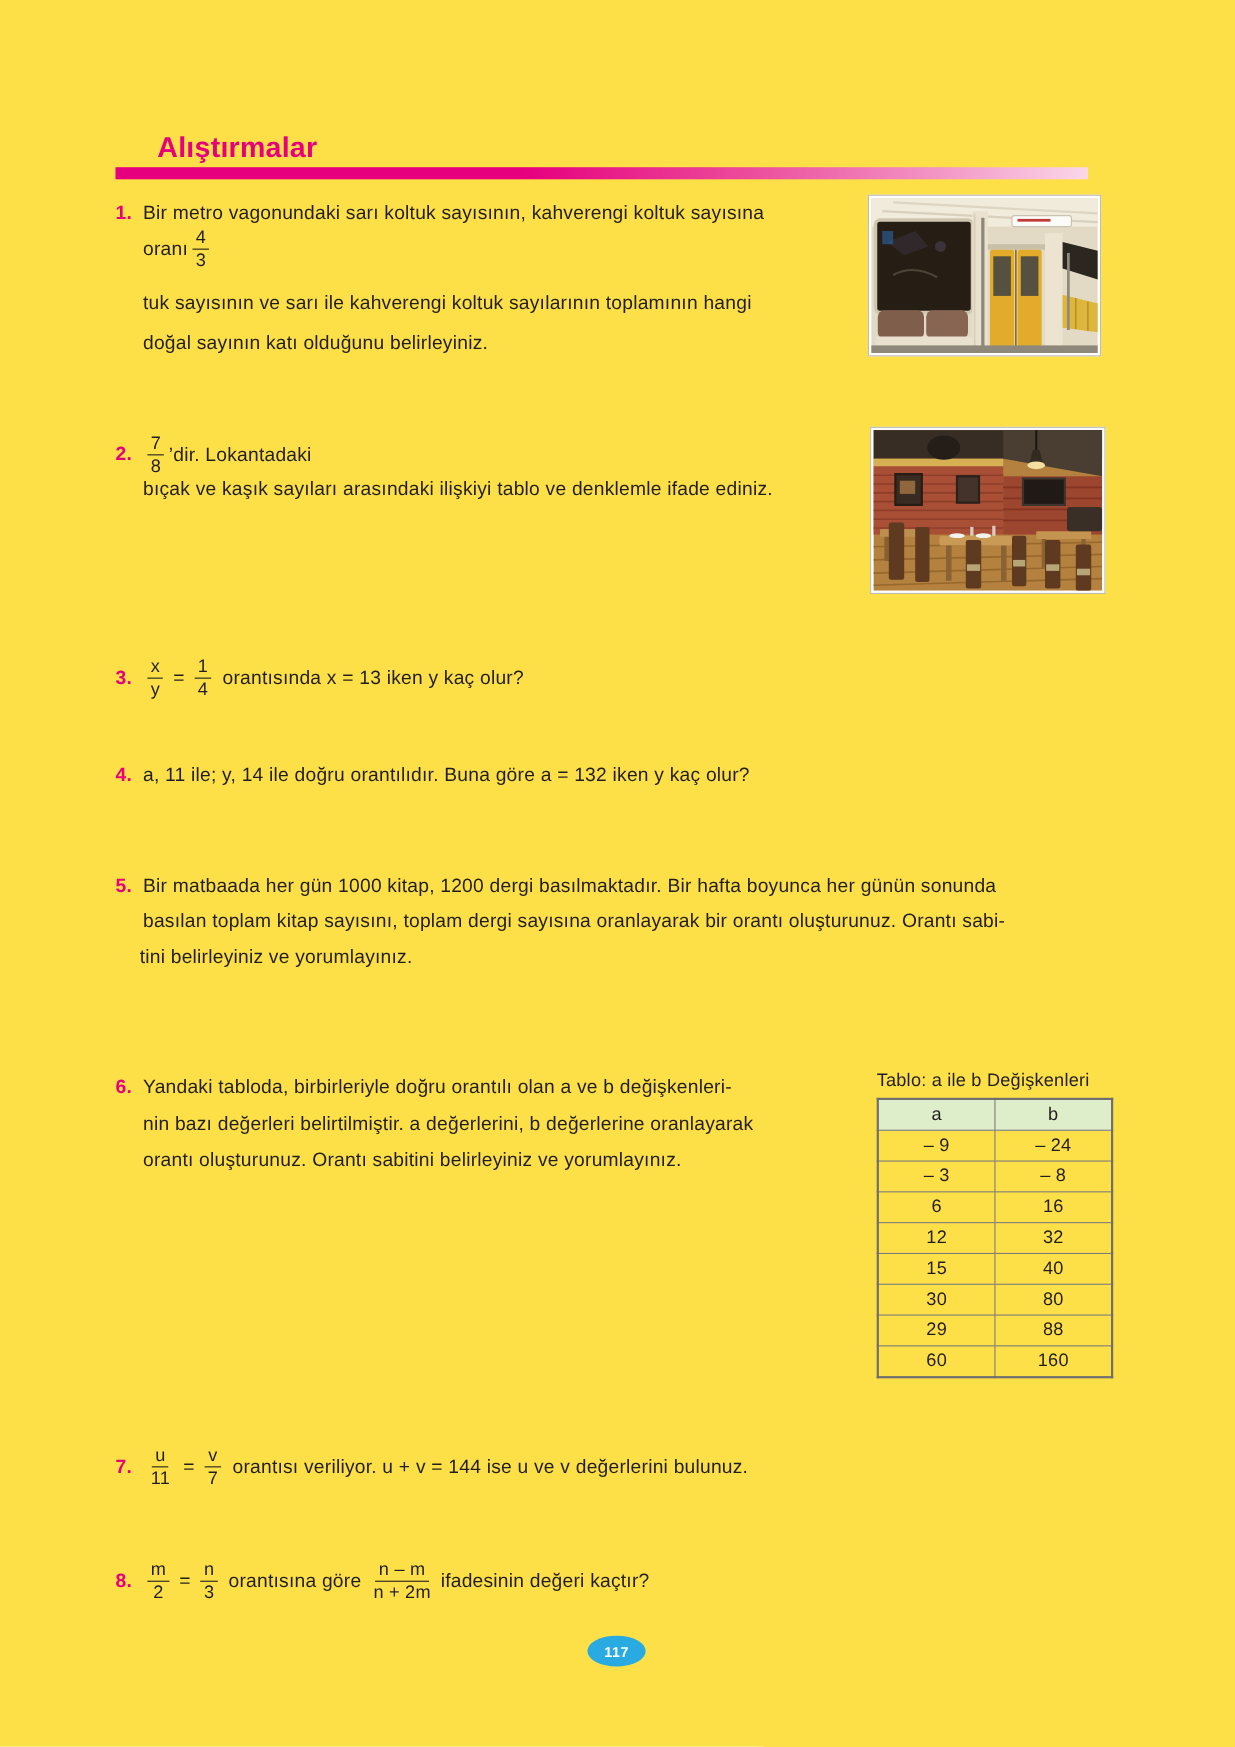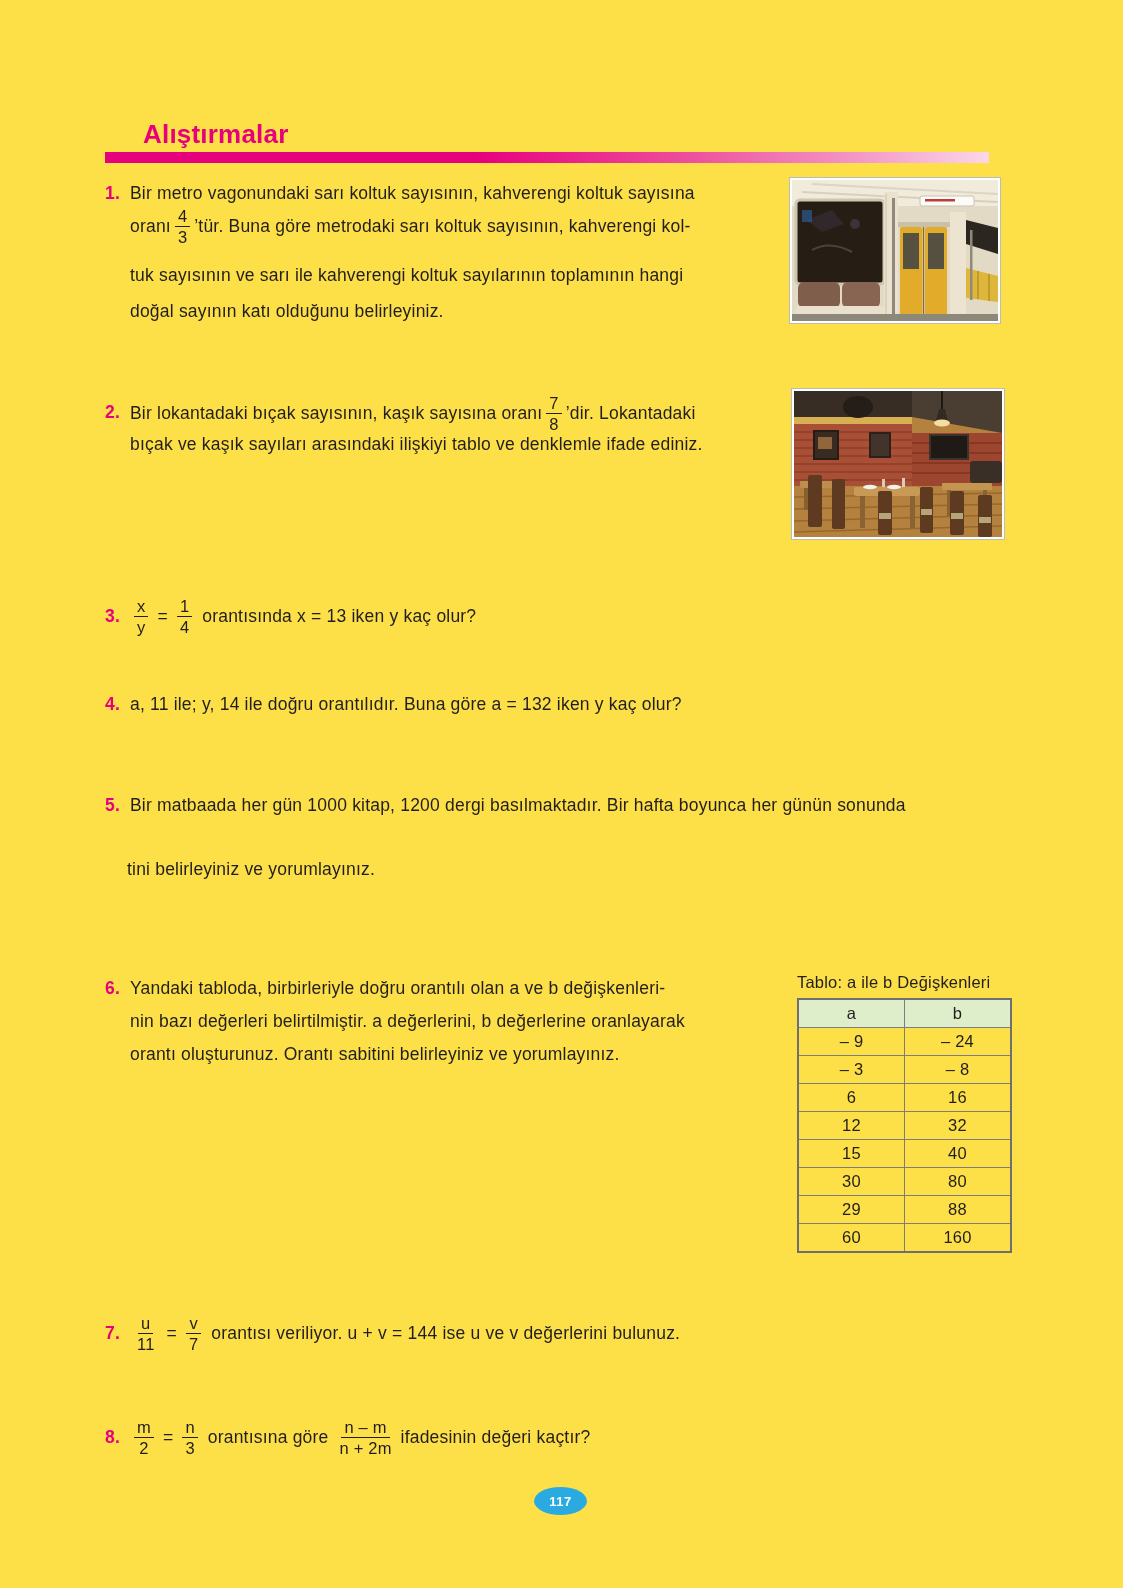--- a/index.html
+++ b/index.html
@@ -55,21 +55,20 @@
 
   <div class="ex" style="top:183px;width:700px;height:150px;">
     <span class="num abs" style="left:0;top:0;">1.</span>
     <div class="abs" style="left:25px;top:0;">Bir metro vagonundaki sarı koltuk sayısının, kahverengi koltuk sayısına</div>
     <div class="abs flexline" style="left:25px;top:20px;">
       <span>oranı</span>
       <span class="frac">
         <span class="fn">4</span>
         <span class="fd">3</span>
       </span>
-      <span>’tür. Buna göre metrodaki sarı koltuk sayısının, kahverengi kol-</span>
     </div>
     <div class="abs" style="left:25px;top:82px;">tuk sayısının ve sarı ile kahverengi koltuk sayılarının toplamının hangi</div>
     <div class="abs" style="left:25px;top:118px;">doğal sayının katı olduğunu belirleyiniz.</div>
   </div>
 
   <div class="photo" style="left:789px;top:177px;">
     <svg width="206" height="141" viewBox="0 0 206 141">
       <rect x="0" y="0" width="206" height="141" fill="#e3dac6"></rect>
       <rect x="0" y="0" width="206" height="26" fill="#f1ebdc"></rect>
       <line x1="20" y1="4" x2="206" y2="14" stroke="#ddd5c2" stroke-width="2"></line>
@@ -100,21 +99,20 @@
       <line x1="186" y1="91" x2="186" y2="119" stroke="#b59228" stroke-width="1.5"></line>
       <line x1="197" y1="94" x2="197" y2="121" stroke="#b59228" stroke-width="1.5"></line>
       <rect x="178" y="50" width="2.5" height="70" fill="#8f897c"></rect>
       <rect x="0" y="134" width="206" height="7" fill="#8e887b"></rect>
     </svg>
   </div>
 
   <div class="ex" style="top:390px;width:700px;height:80px;">
     <span class="num abs" style="left:0;top:12px;">2.</span>
     <div class="abs flexline" style="left:25px;top:0;">
-      <span>Bir lokantadaki bıçak sayısının, kaşık sayısına oranı</span>
       <span class="frac">
         <span class="fn">7</span>
         <span class="fd">8</span>
       </span>
       <span>’dir. Lokantadaki</span>
     </div>
     <div class="abs" style="left:25px;top:44px;">bıçak ve kaşık sayıları arasındaki ilişkiyi tablo ve denklemle ifade ediniz.</div>
   </div>
 
   <div class="photo" style="left:791px;top:388px;">
@@ -200,20 +198,21 @@
   </div>
 
   <div class="ex" style="top:694px;width:800px;height:24px;">
     <span class="num abs" style="left:0;top:0;">4.</span>
     <div class="abs" style="left:25px;top:0;">a, 11 ile; y, 14 ile doğru orantılıdır. Buna göre a = 132 iken y kaç olur?</div>
   </div>
 
   <div class="ex" style="top:795px;width:930px;height:90px;">
     <span class="num abs" style="left:0;top:0;">5.</span>
     <div class="abs" style="left:25px;top:0;">Bir matbaada her gün 1000 kitap, 1200 dergi basılmaktadır. Bir hafta boyunca her günün sonunda</div>
+    <div class="abs" style="left:25px;top:32px;">basılan toplam kitap sayısını, toplam dergi sayısına oranlayarak bir orantı oluşturunuz. Orantı sabi-</div>
     <div class="abs" style="left:22px;top:64px;">tini belirleyiniz ve yorumlayınız.</div>
   </div>
 
   <div class="ex" style="top:978px;width:680px;height:90px;">
     <span class="num abs" style="left:0;top:0;">6.</span>
     <div class="abs" style="left:25px;top:0;">Yandaki tabloda, birbirleriyle doğru orantılı olan a ve b değişkenleri-</div>
     <div class="abs" style="left:25px;top:33px;">nin bazı değerleri belirtilmiştir. a değerlerini, b değerlerine oranlayarak</div>
     <div class="abs" style="left:25px;top:66px;">orantı oluşturunuz. Orantı sabitini belirleyiniz ve yorumlayınız.</div>
   </div>
 

